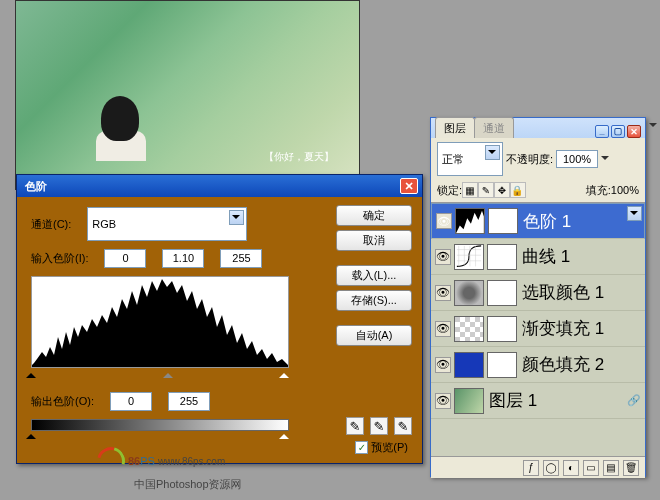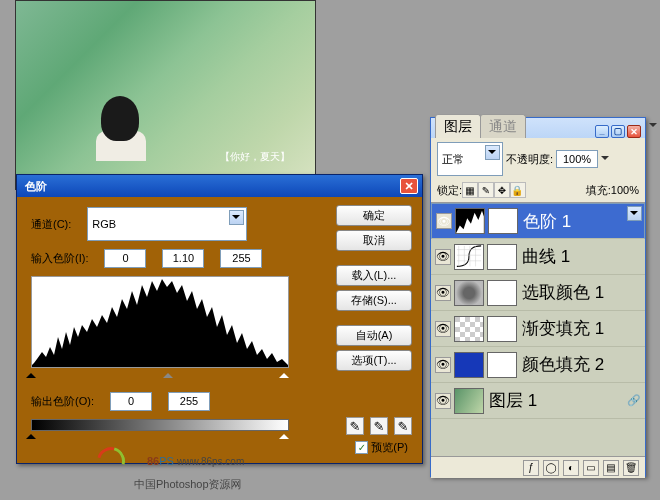--- a/index.html
+++ b/index.html
@@ -1,20 +1,20 @@
 <!DOCTYPE html>
 <html><head>
 <meta charset="utf-8">
 <style>
   * { box-sizing: border-box; margin: 0; padding: 0; font-family: "Microsoft YaHei", SimSun, sans-serif; font-size: 11px; }
   body { background: #9f9f9f; width: 660px; height: 500px; position: relative; overflow: hidden; }
 
   
   .photo {
-    position: absolute; left: 15px; top: 0; width: 301px; height: 190px;
+    position: absolute; left: 15px; top: 0; width: 345px; height: 190px;
     background: linear-gradient(135deg,#7fb894 0%,#5fa876 25%,#8cc394 45%,#a5ce9f 60%,#bfd7ab 80%,#d9e3c3 100%);
     border: 1px solid #333;
   }
   .girl { position:absolute; left:80px; top:95px; width:60px; height:65px; }
   .hair { position:absolute; left:5px; top:0; width:38px; height:45px; background:#1a1a1a; border-radius:50% 50% 40% 40%; }
   .torso{ position:absolute; left:0; top:35px; width:50px; height:30px; background:#f0ede4; border-radius:10px 10px 0 0;}
   .caption { position:absolute; right:25px; bottom:25px; color:#fff; font-size:10px; }
 
   
   .levels-dlg {
@@ -50,21 +50,21 @@
   .preview{position:absolute;right:14px;bottom:8px;display:flex;align-items:center;gap:3px}
   .cb{width:13px;height:13px;border:1px solid #7f9db9;background:#fff;color:#2a7a2a;font-size:10px;text-align:center;line-height:11px}
 
   
   .layers{
     position:absolute;right:14px;top:117px;width:216px;height:360px;
     background:#ece9d8;border:1px solid #376bc9;
     box-shadow:2px 2px 4px rgba(0,0,0,.4);
   }
   .ly-title{height:20px;background:linear-gradient(#cfe2fb,#bcd6f7);display:flex;align-items:flex-end;padding:0 4px}
-  .tab{padding:3px 8px 2px;background:#eae7d8;border:1px solid #999;border-bottom:none;margin-right:-1px;font-size:14px;border-radius:3px 3px 0 0}
+  .tab{padding:3px 8px 2px;background:#eae7d8;border:1px solid #999;border-bottom:none;margin-right:-1px;font-size:11px;border-radius:3px 3px 0 0}
   .tab.inactive{background:#d9d6c7;color:#888}
   .ly-title .spacer{flex:1}
   .ly-min{width:14px;height:13px;background:linear-gradient(#dceeff,#aecdf3);border:1px solid #376bc9;border-radius:2px;display:flex;align-items:flex-end;justify-content:center;margin:0 1px;font-size:9px;font-weight:bold;color:#1b4ea0;padding-bottom:1px;}
   .ly-close{width:14px;height:13px;background:linear-gradient(#f3b2a7,#e8533b);border:1px solid #9b2a17;border-radius:2px;color:#fff;font-weight:bold;display:flex;align-items:center;justify-content:center;margin-left:1px;font-size:9px;}
   .ly-opts{padding:4px 6px;display:flex;align-items:center;gap:3px}
   .ly-opts .sel{flex:0 0 66px}
   .ly-opts .pct{width:42px;height:18px;border:1px solid #7f9db9;background:#fff;text-align:center;line-height:16px;position:relative}
   .pct::after{content:"";position:absolute;right:-12px;top:5px;border:4px solid transparent;border-top-color:#333}
   .lock-row{padding:2px 6px 4px;display:flex;align-items:center;gap:0}
   .lock-ico{width:16px;height:16px;border:1px solid #bbb;background:#f3f1e6;display:flex;align-items:center;justify-content:center;font-size:10px}
@@ -72,21 +72,21 @@
   .lrow{height:36px;display:flex;align-items:center;padding:0 4px;gap:3px;border-bottom:1px solid #b8bca8}
   .lrow.sel{background:#3d6bd0;color:#fff}
   .eye{width:16px;height:16px;background:#e9e6d5;border:1px solid #999;display:flex;align-items:center;justify-content:center;font-size:11px}
   .thumb{width:30px;height:26px;background:#fff;border:1px solid #666;display:flex;align-items:center;justify-content:center;overflow:hidden}
   .thumb.mask{background:#fff}
   .thumb-inner{width:100%;height:100%}
   .lname{font-size:17px;margin-left:2px}
   .ly-foot{height:22px;background:#ece9d8;border-top:1px solid #999;display:flex;align-items:center;justify-content:flex-end;gap:4px;padding:0 6px}
   .fico{width:16px;height:16px;border:1px solid #999;background:#f0ede0;display:flex;align-items:center;justify-content:center;font-size:10px}
 
-  .watermark{position:absolute;left:94px;bottom:22px;display:flex;align-items:center;gap:19px;color:#8a3b1a;font-size:12px;z-index:5}
+  .watermark{position:absolute;left:94px;bottom:22px;display:flex;align-items:center;gap:0;color:#8a3b1a;font-size:12px;z-index:5}
   .logo{width:34px;height:34px;border-radius:50%;position:relative}
   .logo::before{content:"";position:absolute;inset:3px;border-radius:50%;border:3px solid transparent;border-top-color:#d83b1a;border-right-color:#8fbf30;transform:rotate(-30deg)}
   .wm-sub{position:absolute;left:134px;bottom:8px;font-size:11px;color:#444;z-index:5}
 </style>
 </head>
 <body>
 
 <div class="photo">
   <div class="girl">
     <div class="torso"></div>
@@ -136,21 +136,20 @@
     </div>
 
     <div class="btn-col">
       <div class="btn">确定</div>
       <div class="btn">取消</div>
       <div style="height:6px"></div>
       <div class="btn">载入(L)...</div>
       <div class="btn">存储(S)...</div>
       <div style="height:6px"></div>
       <div class="btn">自动(A)</div>
-      <div class="btn">选项(T)...</div>
     </div>
     <div class="eyedrops">
       <div class="eyedrop">✎</div>
       <div class="eyedrop">✎</div>
       <div class="eyedrop">✎</div>
     </div>
     <div class="preview">
       <div class="cb">✓</div>
       <span>预览(P)</span>
     </div>

